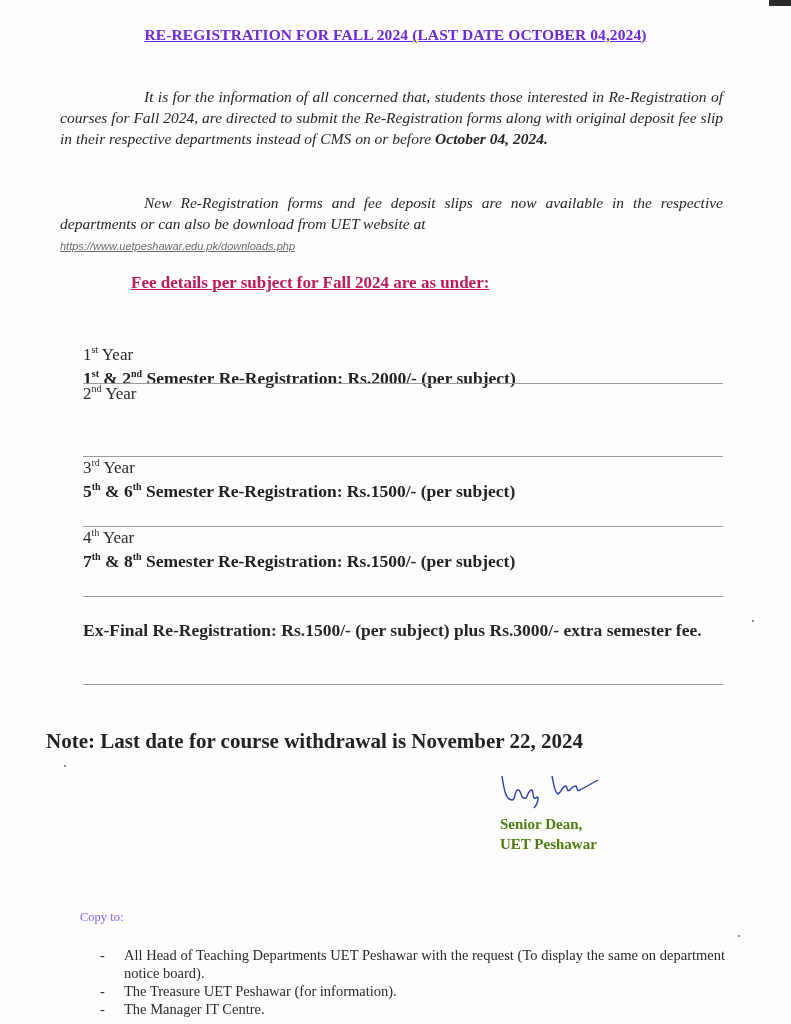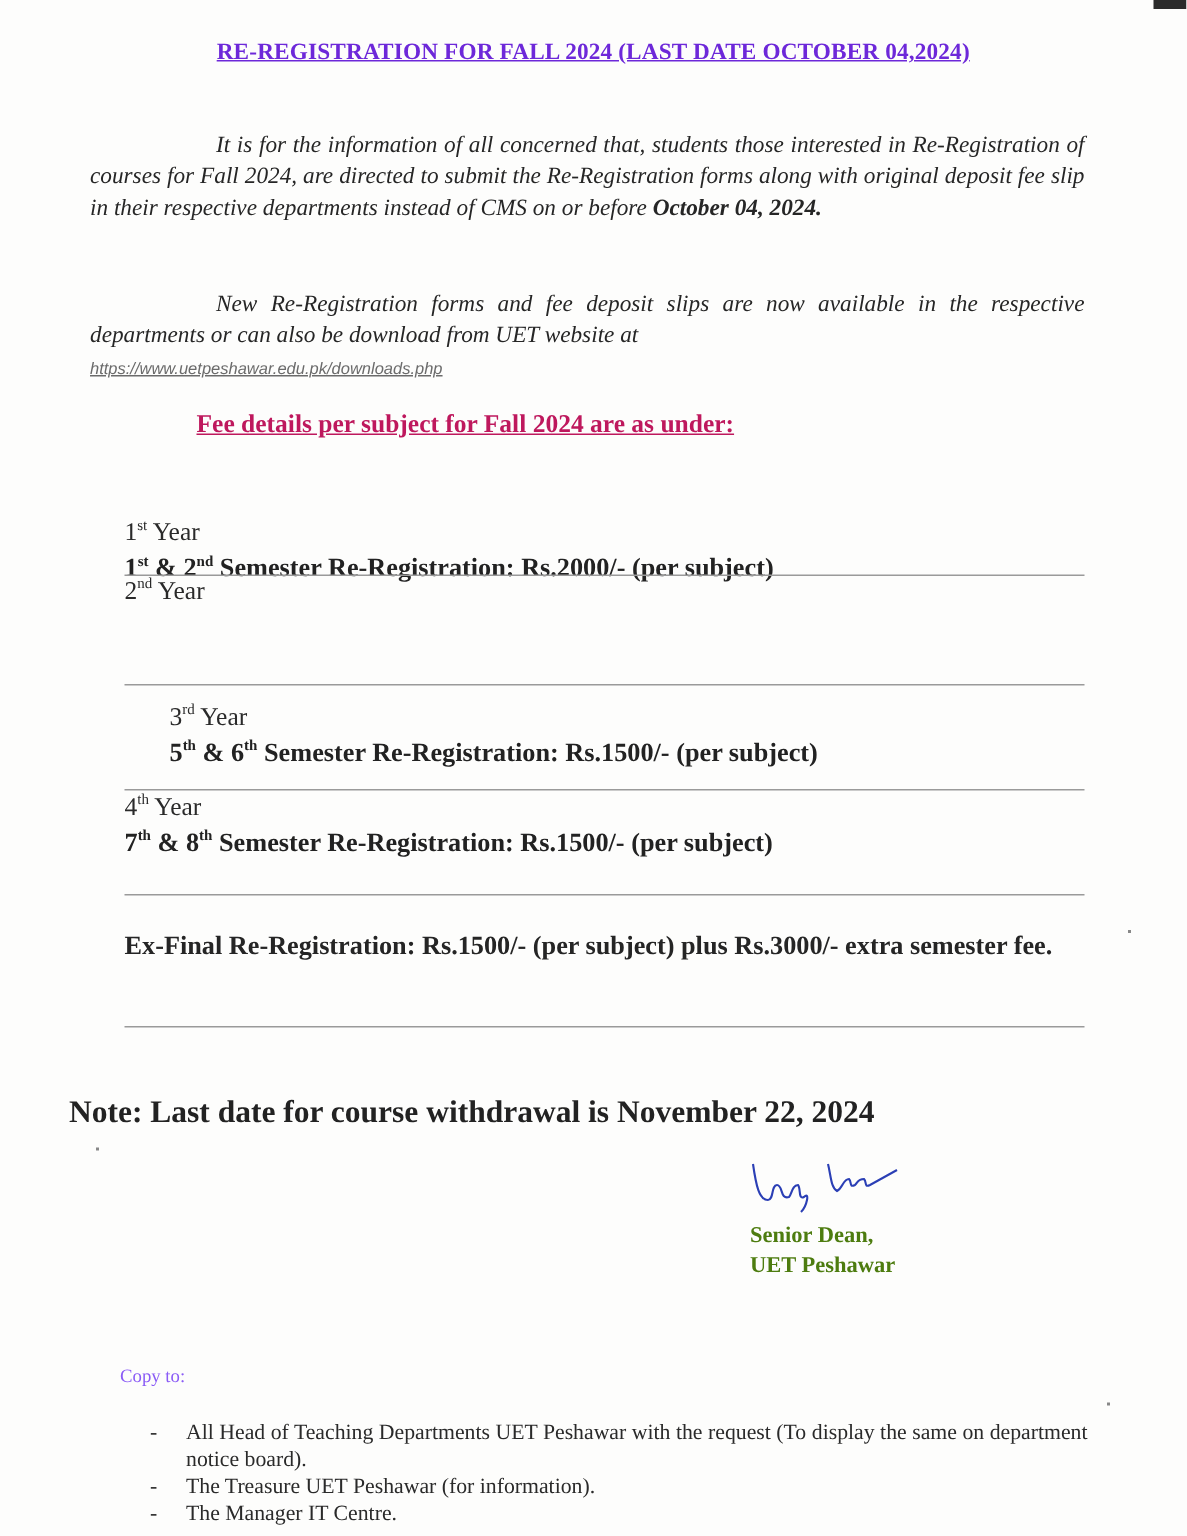--- a/index.html
+++ b/index.html
@@ -94,21 +94,21 @@
   <div class="year"><span>1</span><sup>st</sup> <span>Year</span></div>
   <div class="line"><span>1</span><sup>st</sup> <span>&amp;</span> <span>2</span><sup>nd</sup> <span>Semester Re-Registration: Rs.2000/- (per subject)</span></div>
 </div>
 <div class="rule" style="top:383px;"></div>
 
 <div class="fee-block" style="top:383px;">
   <div class="year"><span>2</span><sup>nd</sup> <span>Year</span></div>
 </div>
 <div class="rule" style="top:456px;"></div>
 
-<div class="fee-block" style="top:467px;margin-left:30px;">
+<div class="fee-block" style="top:457px;">
   <div class="year"><span>3</span><sup>rd</sup> <span>Year</span></div>
   <div class="line"><span>5</span><sup>th</sup> <span>&amp;</span> <span>6</span><sup>th</sup> <span>Semester Re-Registration: Rs.1500/- (per subject)</span></div>
 </div>
 <div class="rule" style="top:526px;"></div>
 
 <div class="fee-block" style="top:527px;">
   <div class="year"><span>4</span><sup>th</sup> <span>Year</span></div>
   <div class="line"><span>7</span><sup>th</sup> <span>&amp;</span> <span>8</span><sup>th</sup> <span>Semester Re-Registration: Rs.1500/- (per subject)</span></div>
 </div>
 <div class="rule" style="top:596px;"></div>

